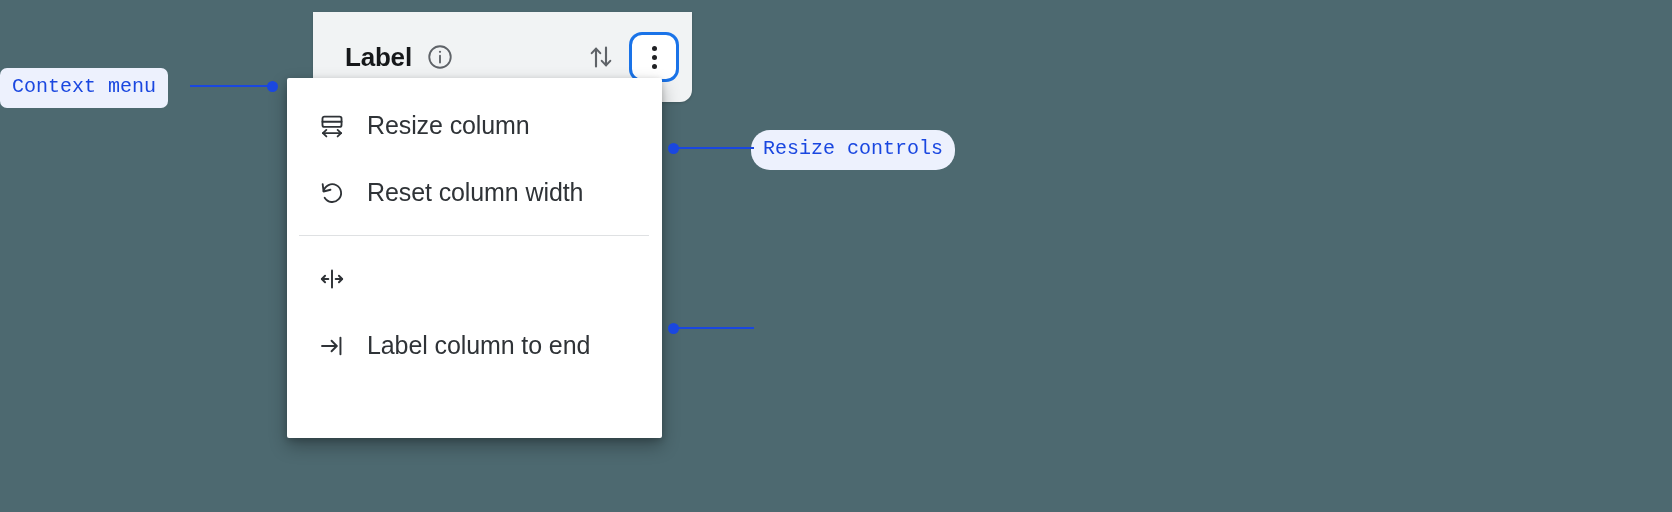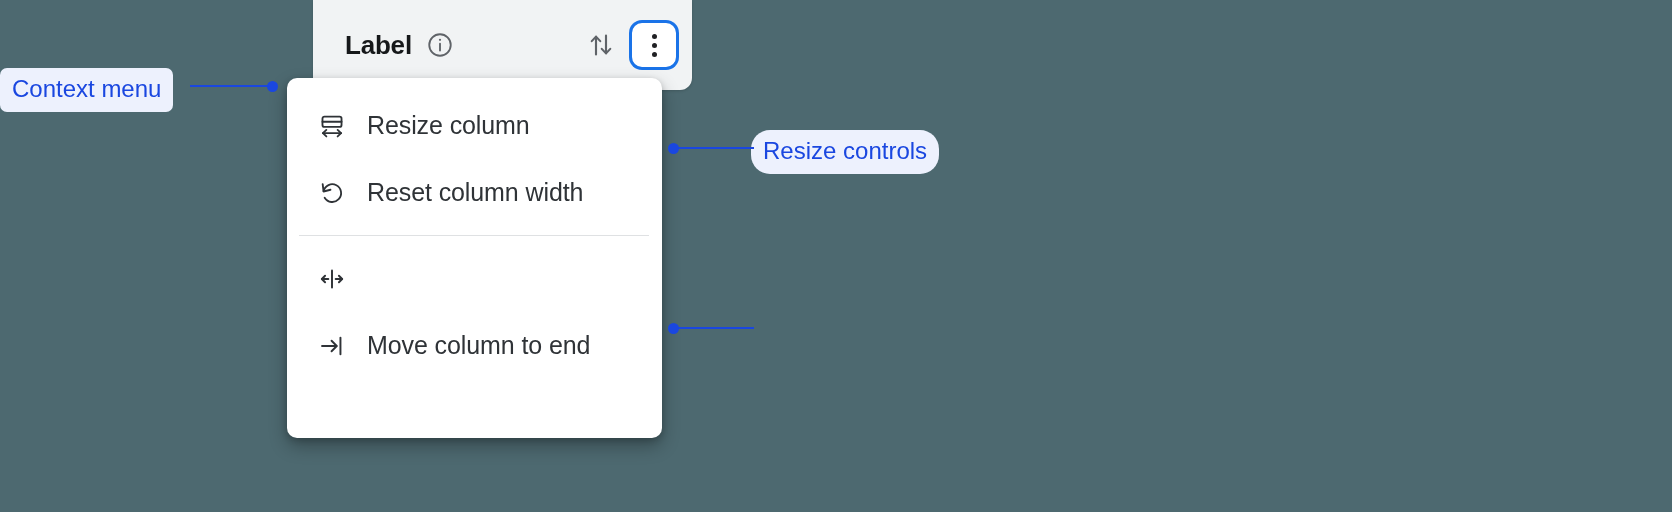--- a/index.html
+++ b/index.html
@@ -18,21 +18,21 @@
 
   .stage {
     position: absolute;
     inset: 0;
   }
 
   
   .header-card {
     position: absolute;
     left: 313px;
-    top: 0;
+    top: 12px;
     width: 379px;
     height: 90px;
     background: #f1f3f4;
     border-radius: 0 0 12px 12px;
     box-shadow: 0 1px 3px rgba(0,0,0,0.16);
     display: flex;
     align-items: center;
     box-sizing: border-box;
     padding: 0 16px 0 32px;
   }
@@ -82,21 +82,21 @@
   }
 
   
   .menu-panel {
     position: absolute;
     left: 287px;
     top: 78px;
     width: 375px;
     height: 360px;
     background: #ffffff;
-    border-radius: 10px;
+    border-radius: 2px;
     box-shadow: 0 8px 18px rgba(0,0,0,0.30), 0 2px 6px rgba(0,0,0,0.18);
     box-sizing: border-box;
     padding: 14px 0 14px 0;
   }
   .menu-item {
     height: 67px;
     display: flex;
     align-items: center;
     padding: 0 20px 0 32px;
     box-sizing: border-box;
@@ -120,25 +120,26 @@
     background: #dfe1e3;
     margin: 9px 13px 9px 12px;
   }
 
   
   .ann-pill {
     position: absolute;
     background: #edf1fd;
     border-radius: 7px;
     color: #1a47e0;
-    font-size: 24px;
+    font-size: 20px;
     line-height: 1;
     padding: 9px 12px 11px 12px;
     white-space: nowrap;
     box-sizing: border-box;
+    font-family: Liberation Mono, monospace;
   }
   .ann-line {
     position: absolute;
     height: 2px;
     background: #1a47e0;
   }
   .ann-dot {
     position: absolute;
     width: 11px;
     height: 11px;
@@ -236,21 +237,21 @@
 
 
     <div class="menu-item">
       <span class="menu-item-icon">
         <svg viewBox="0 0 24 24" width="26" height="26" fill="none" stroke="#2f3337" stroke-width="1.8" stroke-linecap="round" stroke-linejoin="round">
           <path d="M19.8 4.4 V19.6"></path>
           <path d="M2.8 12 H16.0"></path>
           <path d="M11.6 7.2 L16.4 12 L11.6 16.8"></path>
         </svg>
       </span>
-      <span class="menu-item-label">Move column to end</span>
+      <span class="menu-item-label">Label column to end</span>
     </div>
   </div>
 
   <div class="ann-pill" id="ann-context-pill">Context menu</div>
   <div class="ann-line" id="ann-context-line"></div>
   <div class="ann-dot" id="ann-context-dot"></div>
 
   <div class="ann-pill" id="ann-resize-pill">Resize controls</div>
   <div class="ann-line" id="ann-resize-line"></div>
   <div class="ann-dot" id="ann-resize-dot"></div>

